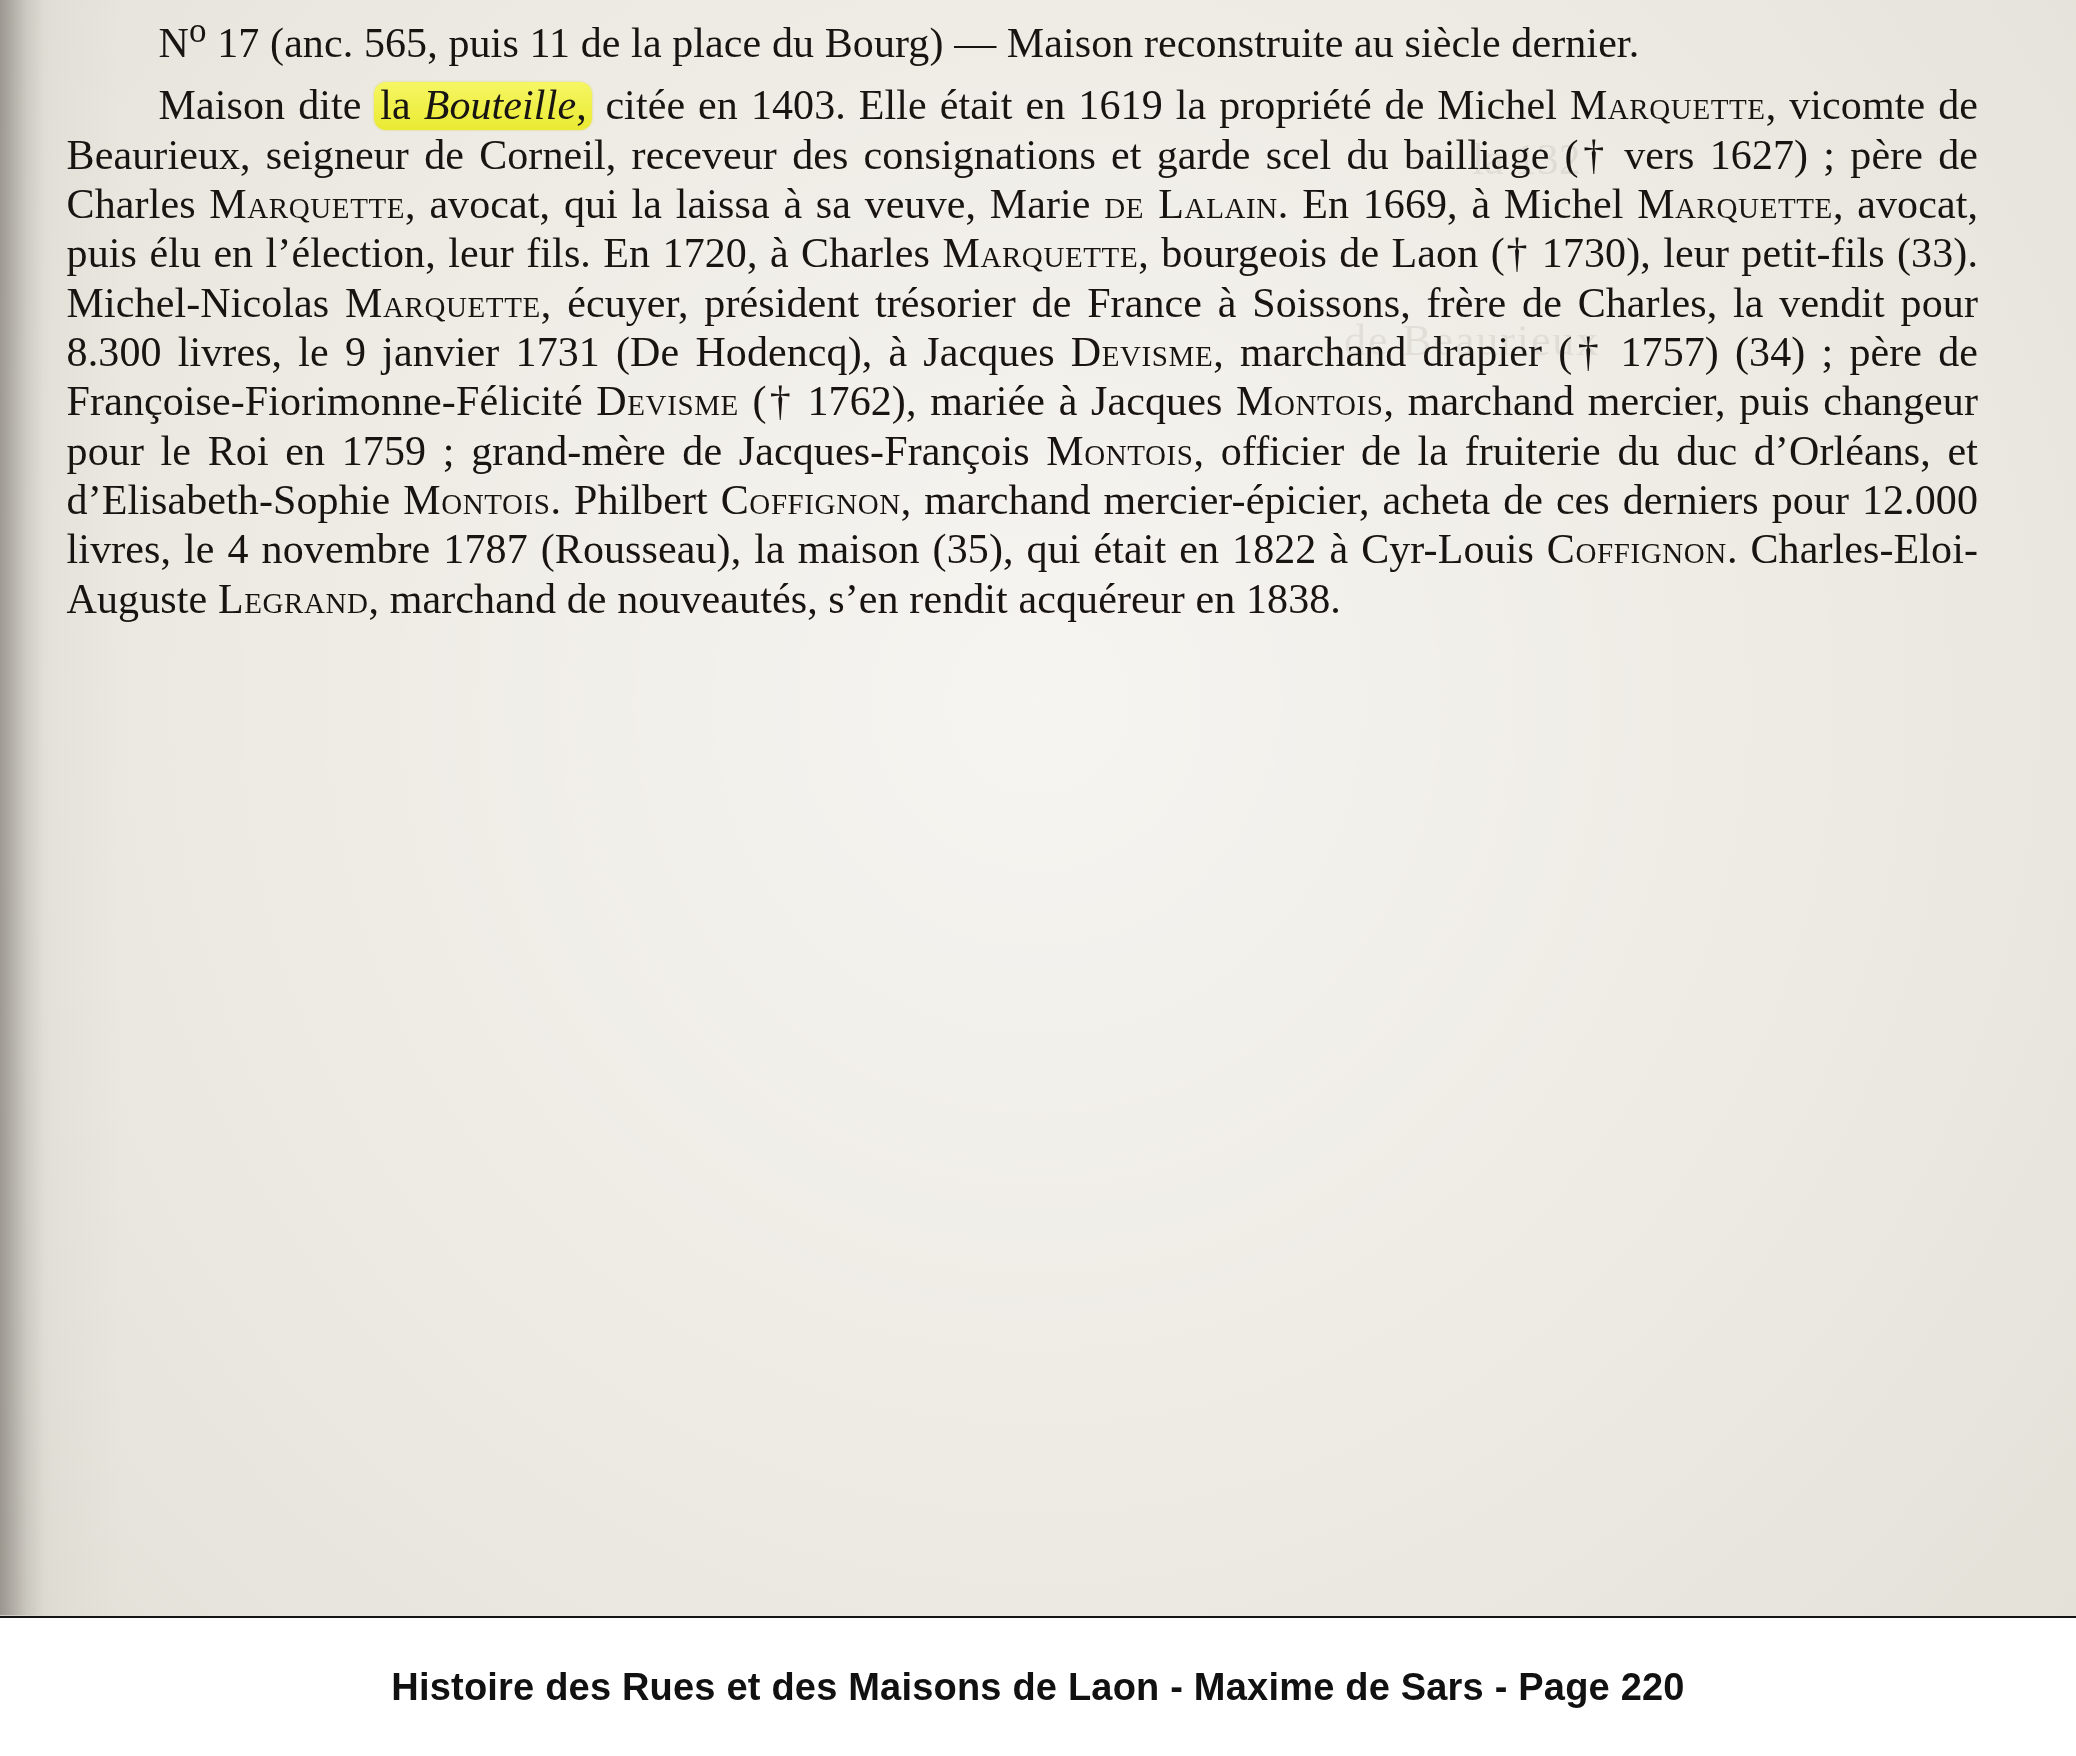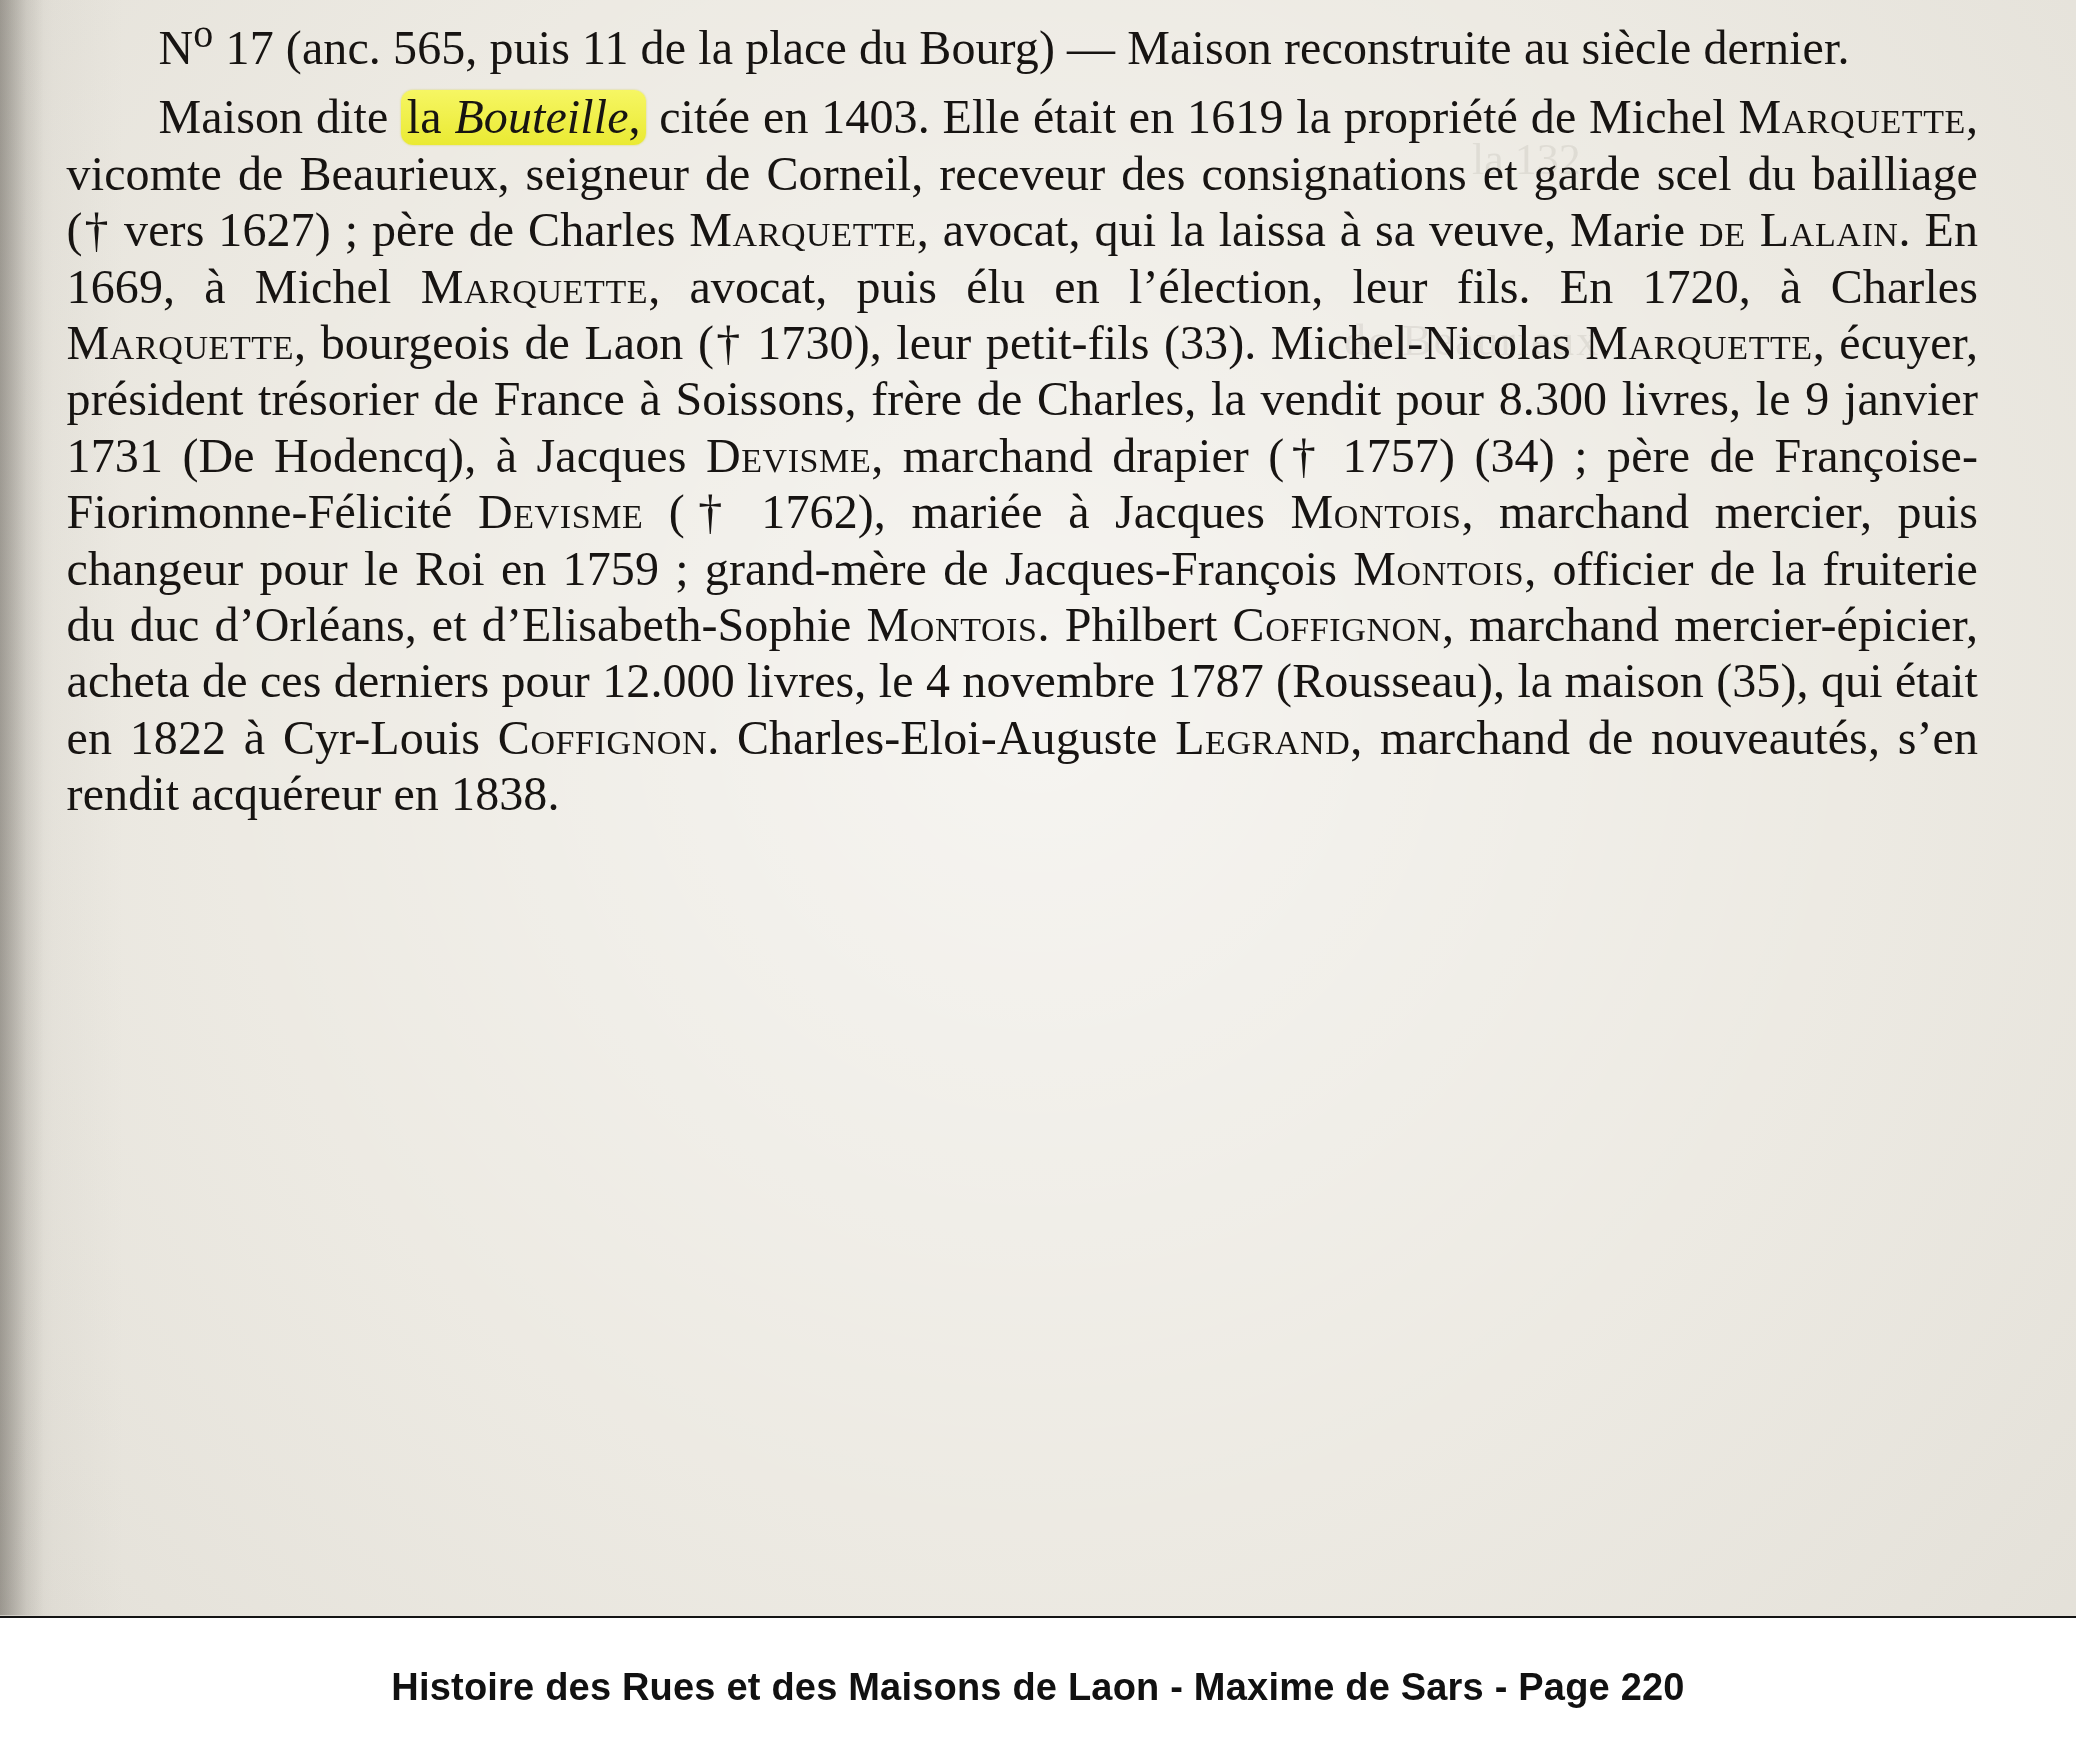--- a/index.html
+++ b/index.html
@@ -32,21 +32,21 @@
   .scan-body {
     position: absolute;
     left: 57px;
     top: 0;
     width: 1950px;
     height: 1615px;
     padding: 9.6px 29px 0 9.6px;
     box-sizing: border-box;
   }
   .text-col {
-    font-size: 48px;
+    font-size: 42px;
     line-height: 1.175;
     color: #171412;
     text-align: justify;
     letter-spacing: 0.1px;
     -webkit-font-smoothing: none;
   }
   .para {
     margin: 0 0 13.4px 0;
     text-indent: 92px;
   }

